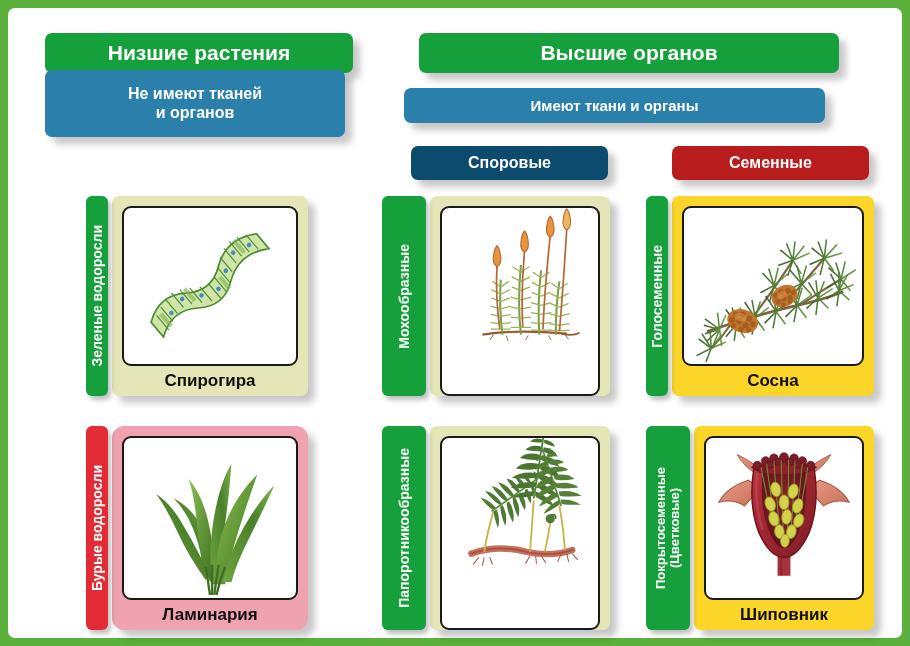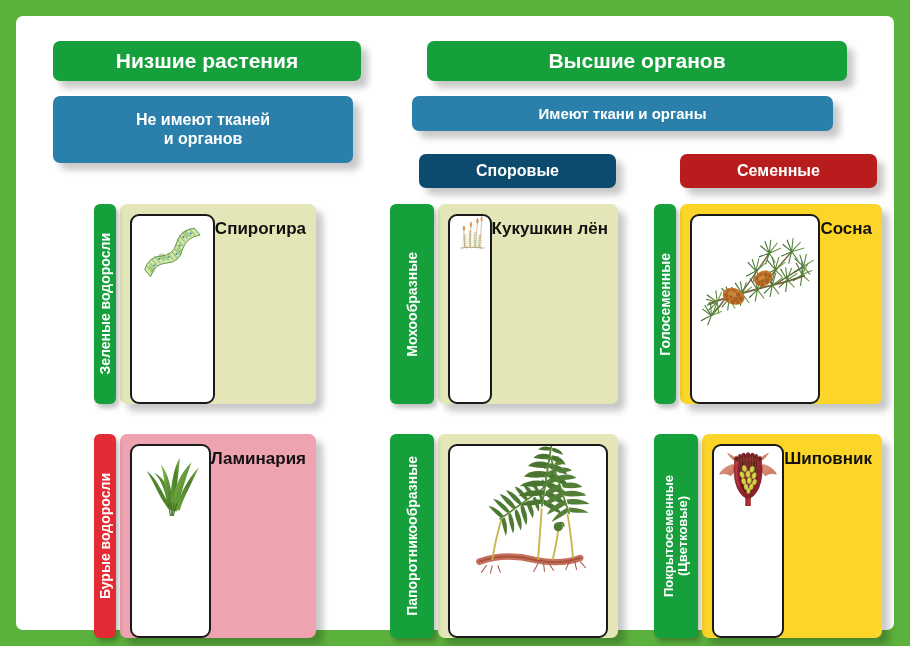--- a/index.html
+++ b/index.html
@@ -6,21 +6,21 @@
   html, body {
     width: 910px; height: 646px;
     font-family: "Liberation Sans", sans-serif;
     background: #ffffff;
     overflow: hidden;
   }
   #poster {
     position: relative;
     width: 910px; height: 646px;
     background: #5cb03c;
-    padding: 16px;
+    padding: 8px;
   }
   #inner {
     position: relative;
     width: 100%; height: 100%;
     background: #ffffff;
     border-radius: 7px;
   }
 
   
   .bar {
@@ -34,21 +34,21 @@
     border-radius: 7px;
     box-shadow: 7px 7px 7px rgba(0,0,0,0.22);
     line-height: 1.18;
   }
   .bar-green  { background: #15a03c; }
   .bar-blue   { background: #2b80ab; }
   .bar-slate  { background: #0c4a6e; }
   .bar-gold   { background: #b91c1c; }
 
   #bar-lower-title  { left: 37px;  top: 25px;  width: 308px; height: 40px; font-size: 21px; }
-  #bar-lower-desc   { left: 37px;  top: 80px;  width: 300px; height: 67px; font-size: 16px; }
+  #bar-lower-desc   { left: 37px;  top: 62px;  width: 300px; height: 67px; font-size: 16px; }
   #bar-higher-title { left: 411px; top: 25px;  width: 420px; height: 40px; font-size: 21px; }
   #bar-higher-desc  { left: 396px; top: 80px;  width: 421px; height: 35px; font-size: 15px; }
   #bar-spore        { left: 403px; top: 138px; width: 197px; height: 34px; font-size: 16px; }
   #bar-seed         { left: 664px; top: 138px; width: 197px; height: 34px; font-size: 16px; }
 
   
   .card {
     position: absolute;
     display: flex;
     align-items: stretch;
@@ -78,25 +78,25 @@
   .tab-green { background: #15a03c; }
   .tab-red   { background: #e22b35; }
 
   .body {
     position: relative;
     flex: 1;
     border-radius: 7px;
     box-shadow: 7px 7px 7px rgba(0,0,0,0.22);
     padding: 10px 10px 0 10px;
     display: flex;
-    flex-direction: row;
+    flex-direction: column;
     margin-left: 4px;
   }
   .body-cream  { background: #e4e6b8; }
-  .body-pink   { background: #efa2b0; }
+  .body-pink   { background: #efa2b0; border-radius: 12px; }
   .body-yellow { background: #fbd528; }
 
   .pic {
     flex: 1;
     background: #ffffff;
     border: 2px solid #1a1a1a;
     border-radius: 9px;
     position: relative;
     overflow: hidden;
   }
@@ -301,21 +301,20 @@
               <path d="M118 32 q-5 -3 -4 -11 q1 -9 4 -12 q3 3 4 12 q1 8 -4 11 Z" fill="#e8943a" stroke="#b5693a" stroke-width="1.2"></path>
 
               <path d="M136 24 q-5 -3 -4 -11 q1 -9 4 -12 q3 3 4 12 q1 8 -4 11 Z" fill="#f0b45c" stroke="#b5693a" stroke-width="1.2"></path>
             </g>
 
             <g stroke="#9a5a32" stroke-width="1" fill="none">
               <path d="M56 138 l-4 6 M70 139 l2 6 M94 139 l-3 5 M116 139 l3 5 M134 138 l4 5"></path>
             </g>
           </svg>
         </div>
-        <div class="caption">Кукушкин лён</div>
       </div>
     </div>
 
     <div class="card" id="card-ferns">
       <div class="tab tab-green">
         <span class="tab-label">Папоротникообразные</span>
       </div>
       <div class="body body-cream">
         <div class="pic">
           <svg class="ill" viewBox="0 0 170 152">

